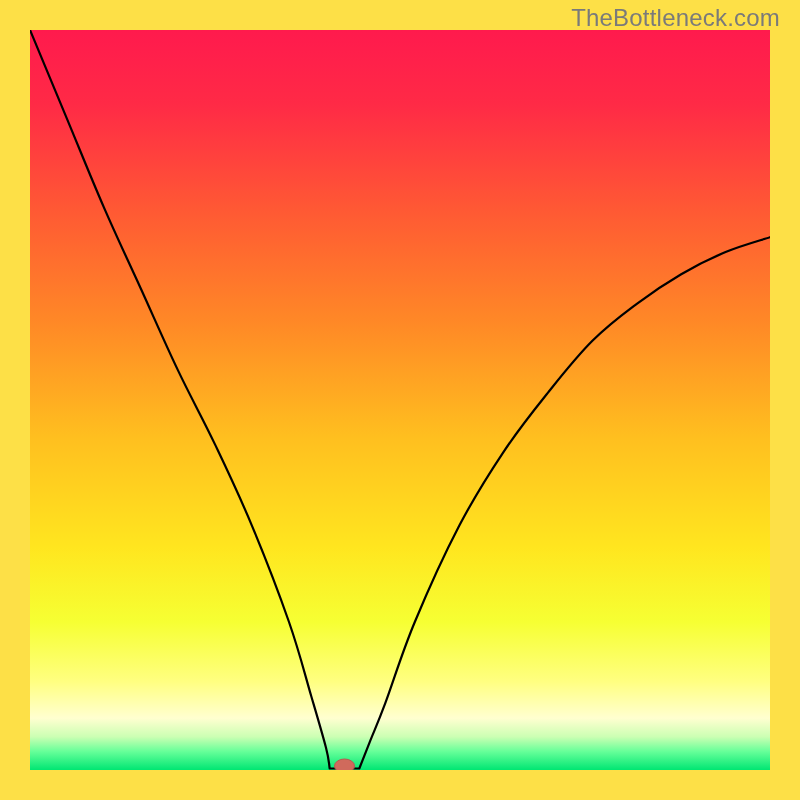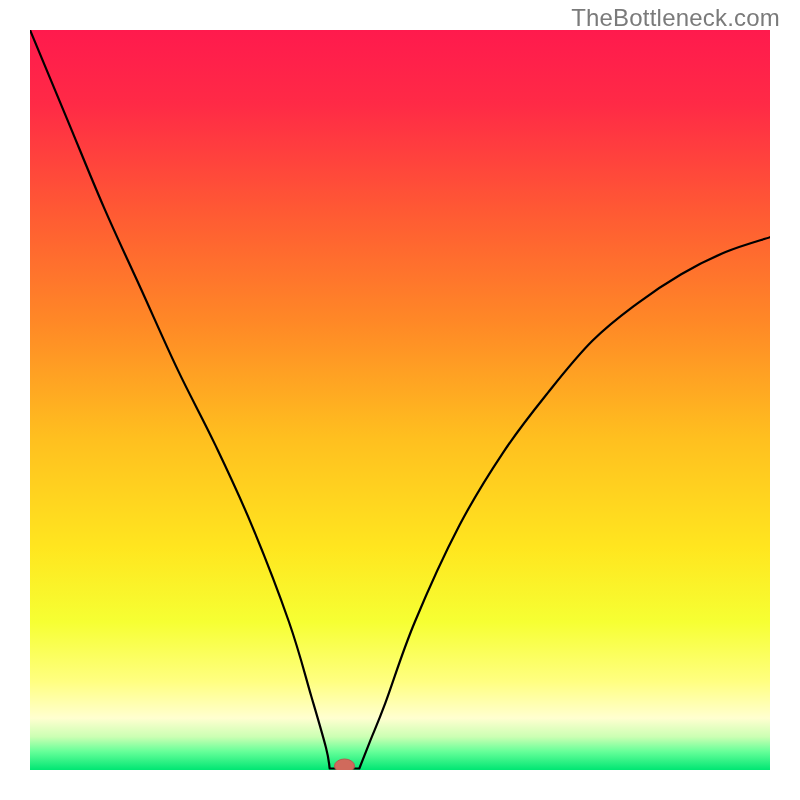--- a/index.html
+++ b/index.html
@@ -10,21 +10,21 @@
     background: #000;
     overflow: hidden;
     font-family: Arial, Helvetica, sans-serif;
   }
   .frame {
     position: absolute;
     left: 0;
     top: 0;
     width: 800px;
     height: 800px;
-    background: #ffffff;
+    background: #fde047;
   }
   .watermark {
     position: absolute;
     top: 4px;
     right: 20px;
     color: #7a7a7a;
     font-size: 24px;
     font-weight: 500;
     letter-spacing: 0.2px;
     user-select: none;

